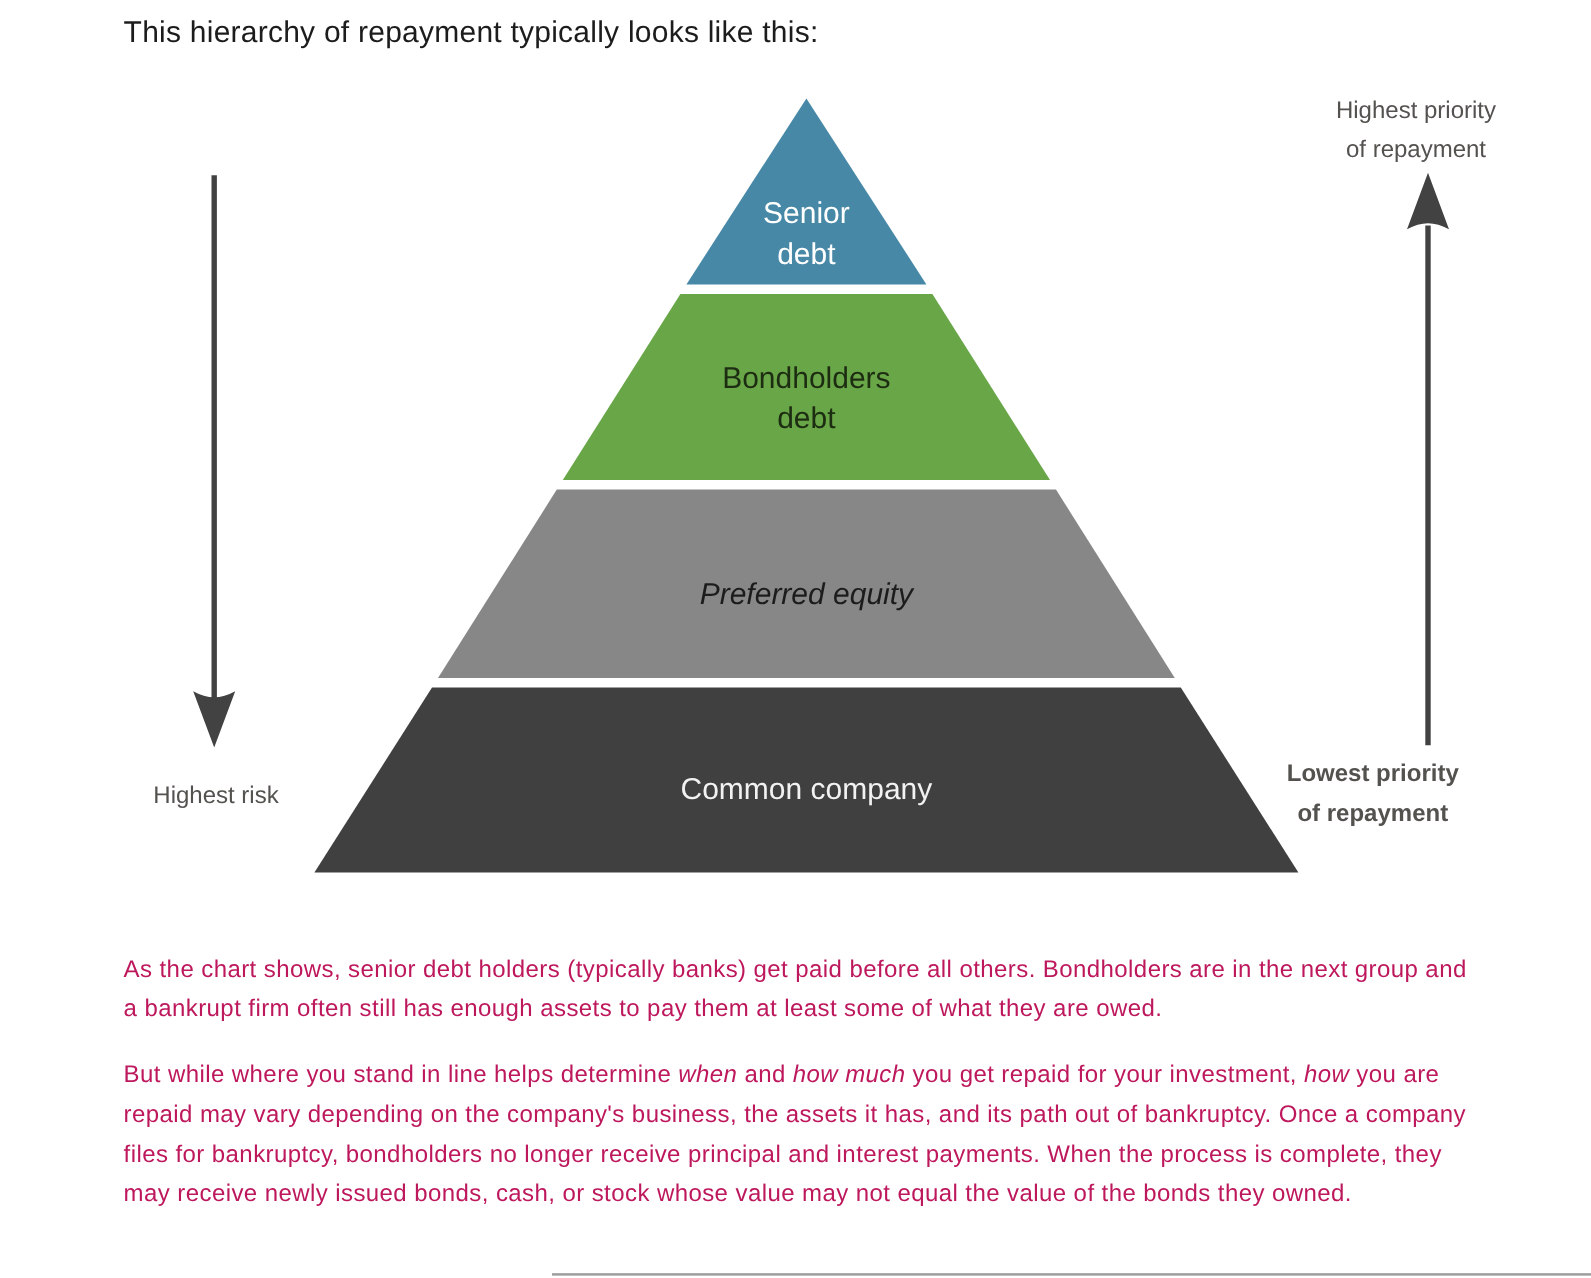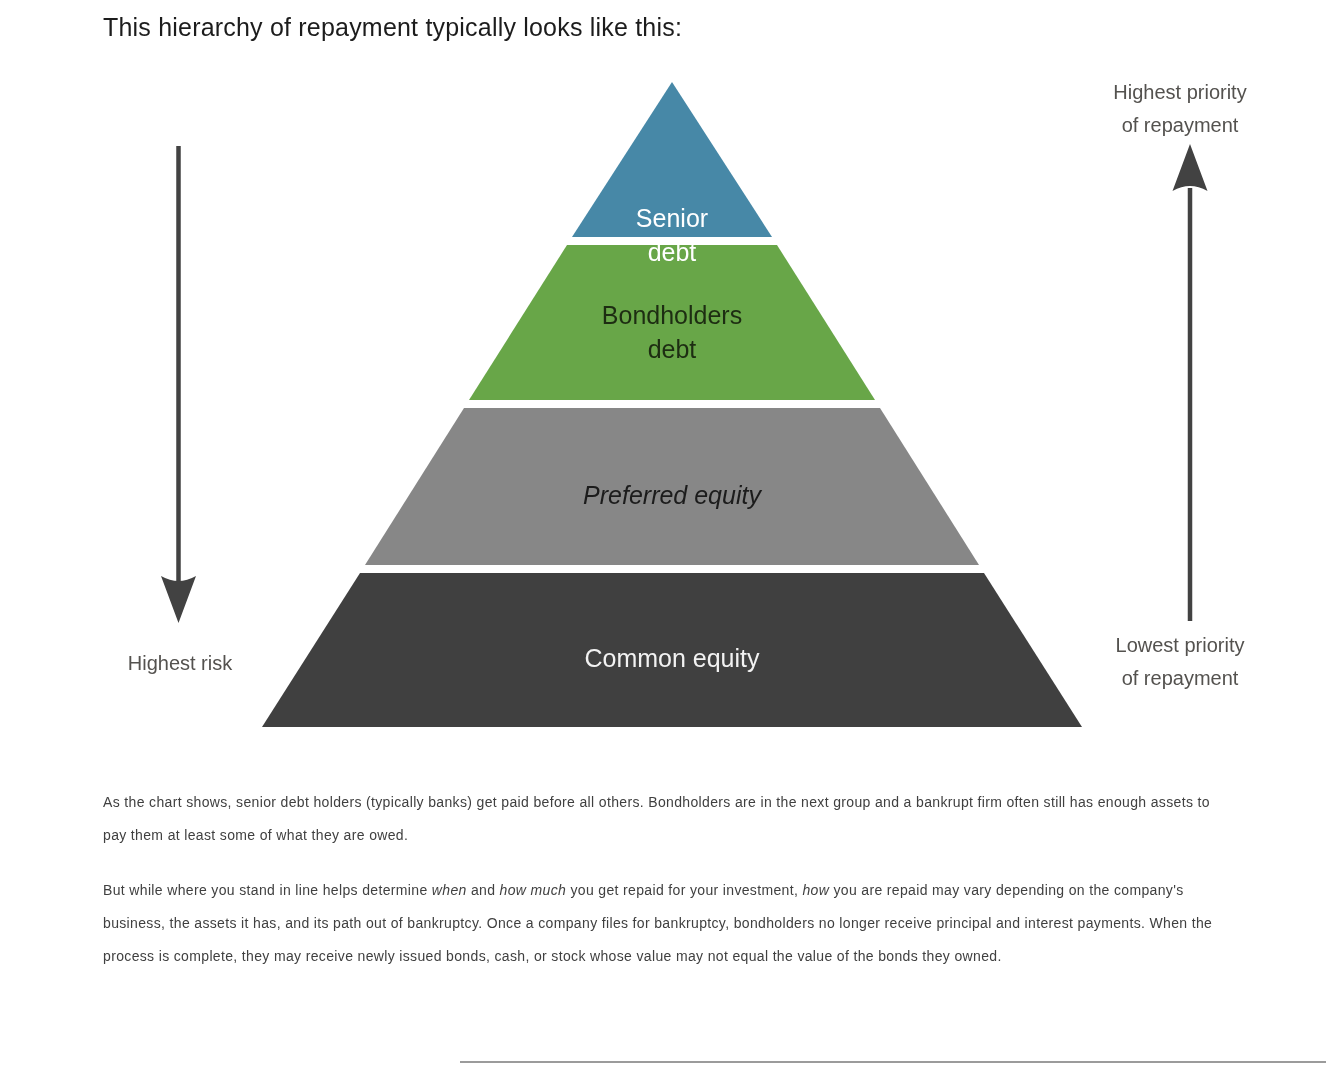--- a/index.html
+++ b/index.html
@@ -42,29 +42,29 @@
     position: absolute;
     font-size: 20px;
     line-height: 33px;
     color: #54524f;
     white-space: pre-line;
     text-align: center;
   }
   .sl-left-top     { left: 68px;   top: 102px; width: 224px; }
   .sl-left-bottom  { left: 68px;   top: 629px; width: 224px; margin-top: 18px; }
   .sl-right-top    { left: 1048px; top: 76px;  width: 264px; }
-  .sl-right-bottom { left: 1048px; top: 629px; width: 264px; }
+  .sl-right-bottom { left: 1012px; top: 629px; width: 264px; font-weight: bold; }
   .para {
     position: absolute;
     left: 103px;
     width: 1125px;
-    font-size: 14px;
+    font-size: 20px;
     line-height: 33px;
     letter-spacing: 0.35px;
-    color: #404040;
+    color: #be185d;
   }
   .para-1 { top: 772px; }
   .para-2 { top: 860px; }
   .it { font-style: italic; }
   .bottom-rule {
     position: absolute;
     left: 460px;
     top: 1061px;
     width: 866px;
     height: 2px;
@@ -85,26 +85,26 @@
     <polygon points="464,408 880,408 979,565 365,565" fill="#878787"></polygon>
     <polygon points="360,573 984,573 1082,727 262,727" fill="#404040"></polygon>
 
     <line x1="178.5" y1="146" x2="178.5" y2="584" stroke-width="4.5" stroke="#424242"></line>
     <path d="M178.5 623 L161 576 Q170 581 178.5 581 Q187 581 196 576 Z" fill="#424242"></path>
 
     <line x1="1190" y1="188" x2="1190" y2="621" stroke-width="4.5" stroke="#424242"></line>
     <path d="M1190 144 L1172.5 191 Q1181.5 186 1190 186 Q1198.5 186 1207.5 191 Z" fill="#424242"></path>
   </svg>
 
-  <div class="pyr-label lbl-senior" style="color: rgb(255, 255, 255); margin-top: 40px;">Senior
+  <div class="pyr-label lbl-senior" style="color: rgb(255, 255, 255);">Senior
 debt</div>
   <div class="pyr-label lbl-subordinated" style="color: rgb(29, 45, 18);">Bondholders
 debt</div>
   <div class="pyr-label lbl-preferred" style="color: rgb(28, 28, 28); font-style: italic;">Preferred equity</div>
-  <div class="pyr-label lbl-common" style="color: rgb(242, 242, 242);">Common equity</div>
+  <div class="pyr-label lbl-common" style="color: rgb(242, 242, 242);">Common company</div>
 
   <div class="side-label sl-left-bottom">Highest risk</div>
   <div class="side-label sl-right-top">Highest priority
 of repayment</div>
   <div class="side-label sl-right-bottom">Lowest priority
 of repayment</div>
 
   <p class="para para-1">As the chart shows, senior debt holders (typically banks) get paid before all others. Bondholders are in the next group and a bankrupt firm often still has enough assets to pay them at least some of what they are owed.</p>
 
   <p class="para para-2"><span>But while where you stand in line helps determine </span><span class="it">when</span><span> and </span><span class="it">how much</span><span> you get repaid for your investment, </span><span class="it">how</span><span> you are repaid may vary depending on the company's business, the assets it has, and its path out of bankruptcy. Once a company files for bankruptcy, bondholders no longer receive principal and interest payments. When the process is complete, they may receive newly issued bonds, cash, or stock whose value may not equal the value of the bonds they owned.</span></p>

